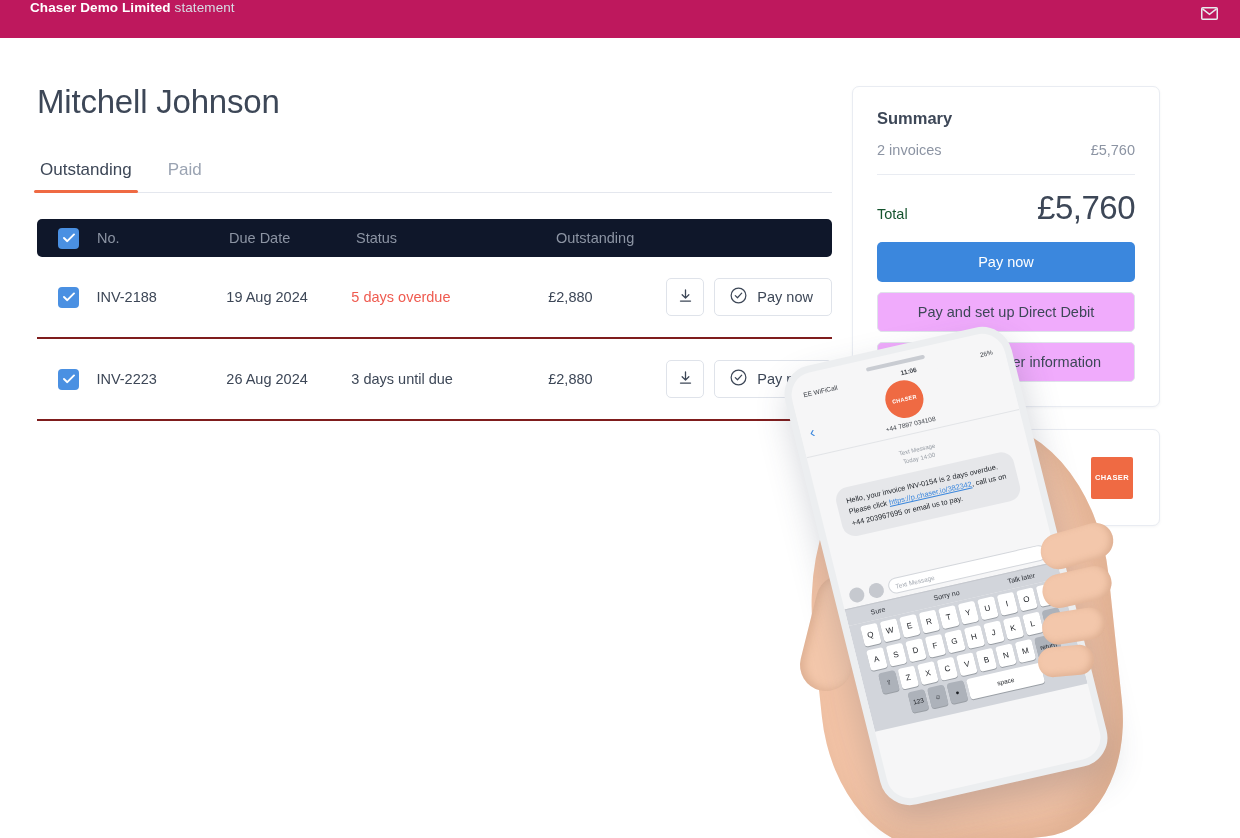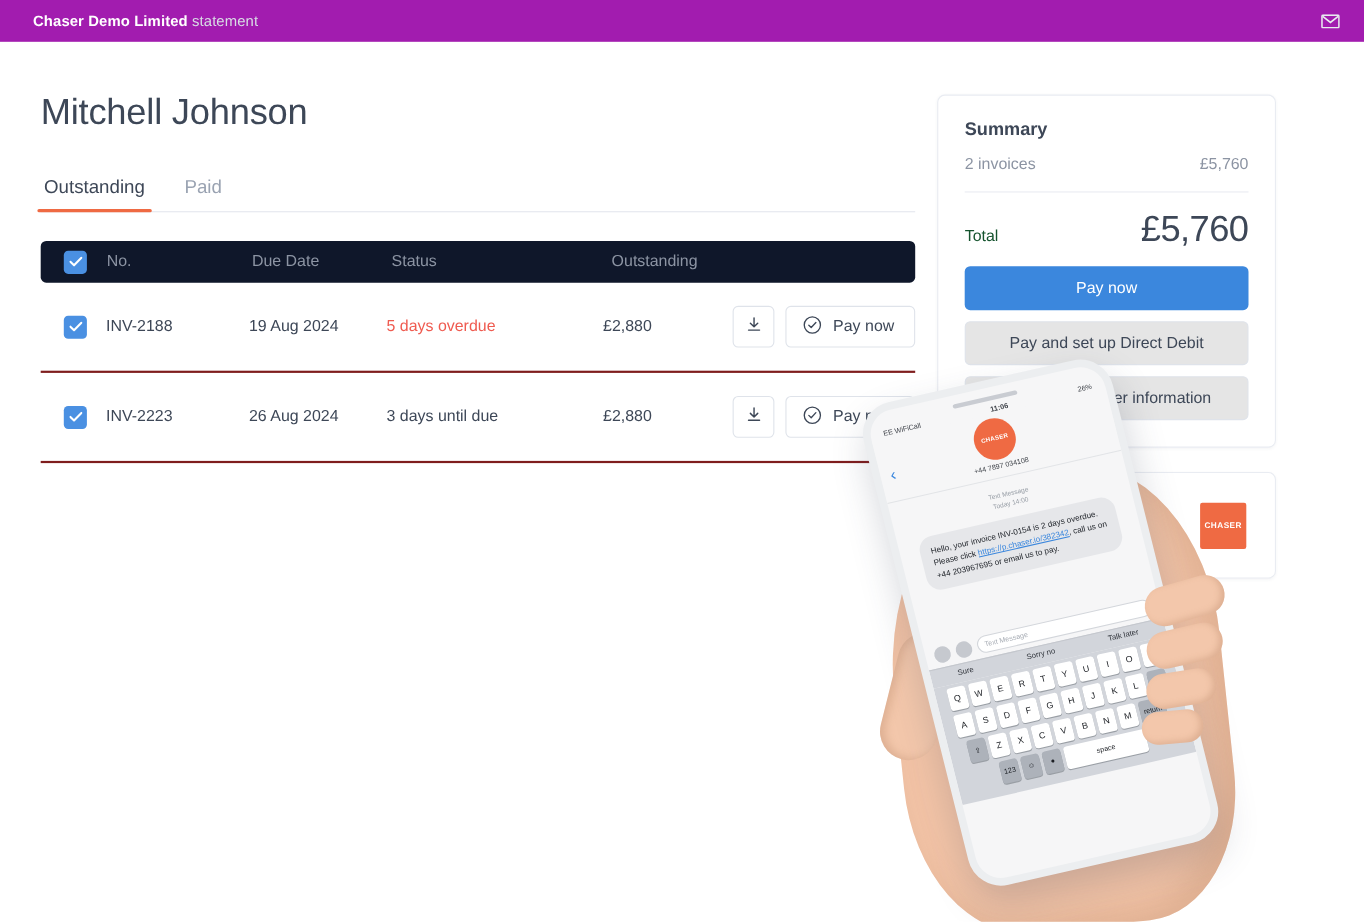--- a/index.html
+++ b/index.html
@@ -9,23 +9,23 @@
     overflow: hidden;
     background: #ffffff;
     font-family: "Liberation Sans", sans-serif;
     color: #3d4757;
     -webkit-font-smoothing: antialiased;
   }
 
   
   .topbar {
     height: 38px;
-    background: #a21caf;
+    background: #be185d;
     display: flex;
-    align-items: center;
+    align-items: flex-start;
     padding: 0 18px 0 30px;
     justify-content: space-between;
   }
   .topbar-title {
     font-size: 13.5px;
     color: #eceff3;
     letter-spacing: .1px;
     white-space: nowrap;
   }
   .topbar-title b { font-weight: 700; color: #ffffff; }
@@ -209,21 +209,21 @@
     color: #fff;
     border: none; border-radius: 5px;
     height: 40px;
     font-size: 14.5px;
     font-family: inherit;
     cursor: pointer;
     margin-bottom: 10px;
   }
   .btn-outline {
     display: block; width: 100%;
-    background: #e5e5e5;
+    background: #f0abfc;
     color: #3d4757;
     border: 1px solid #dfe3ea;
     border-radius: 5px;
     height: 40px;
     font-size: 14.5px;
     font-family: inherit;
     cursor: pointer;
     margin-bottom: 10px;
   }
 

